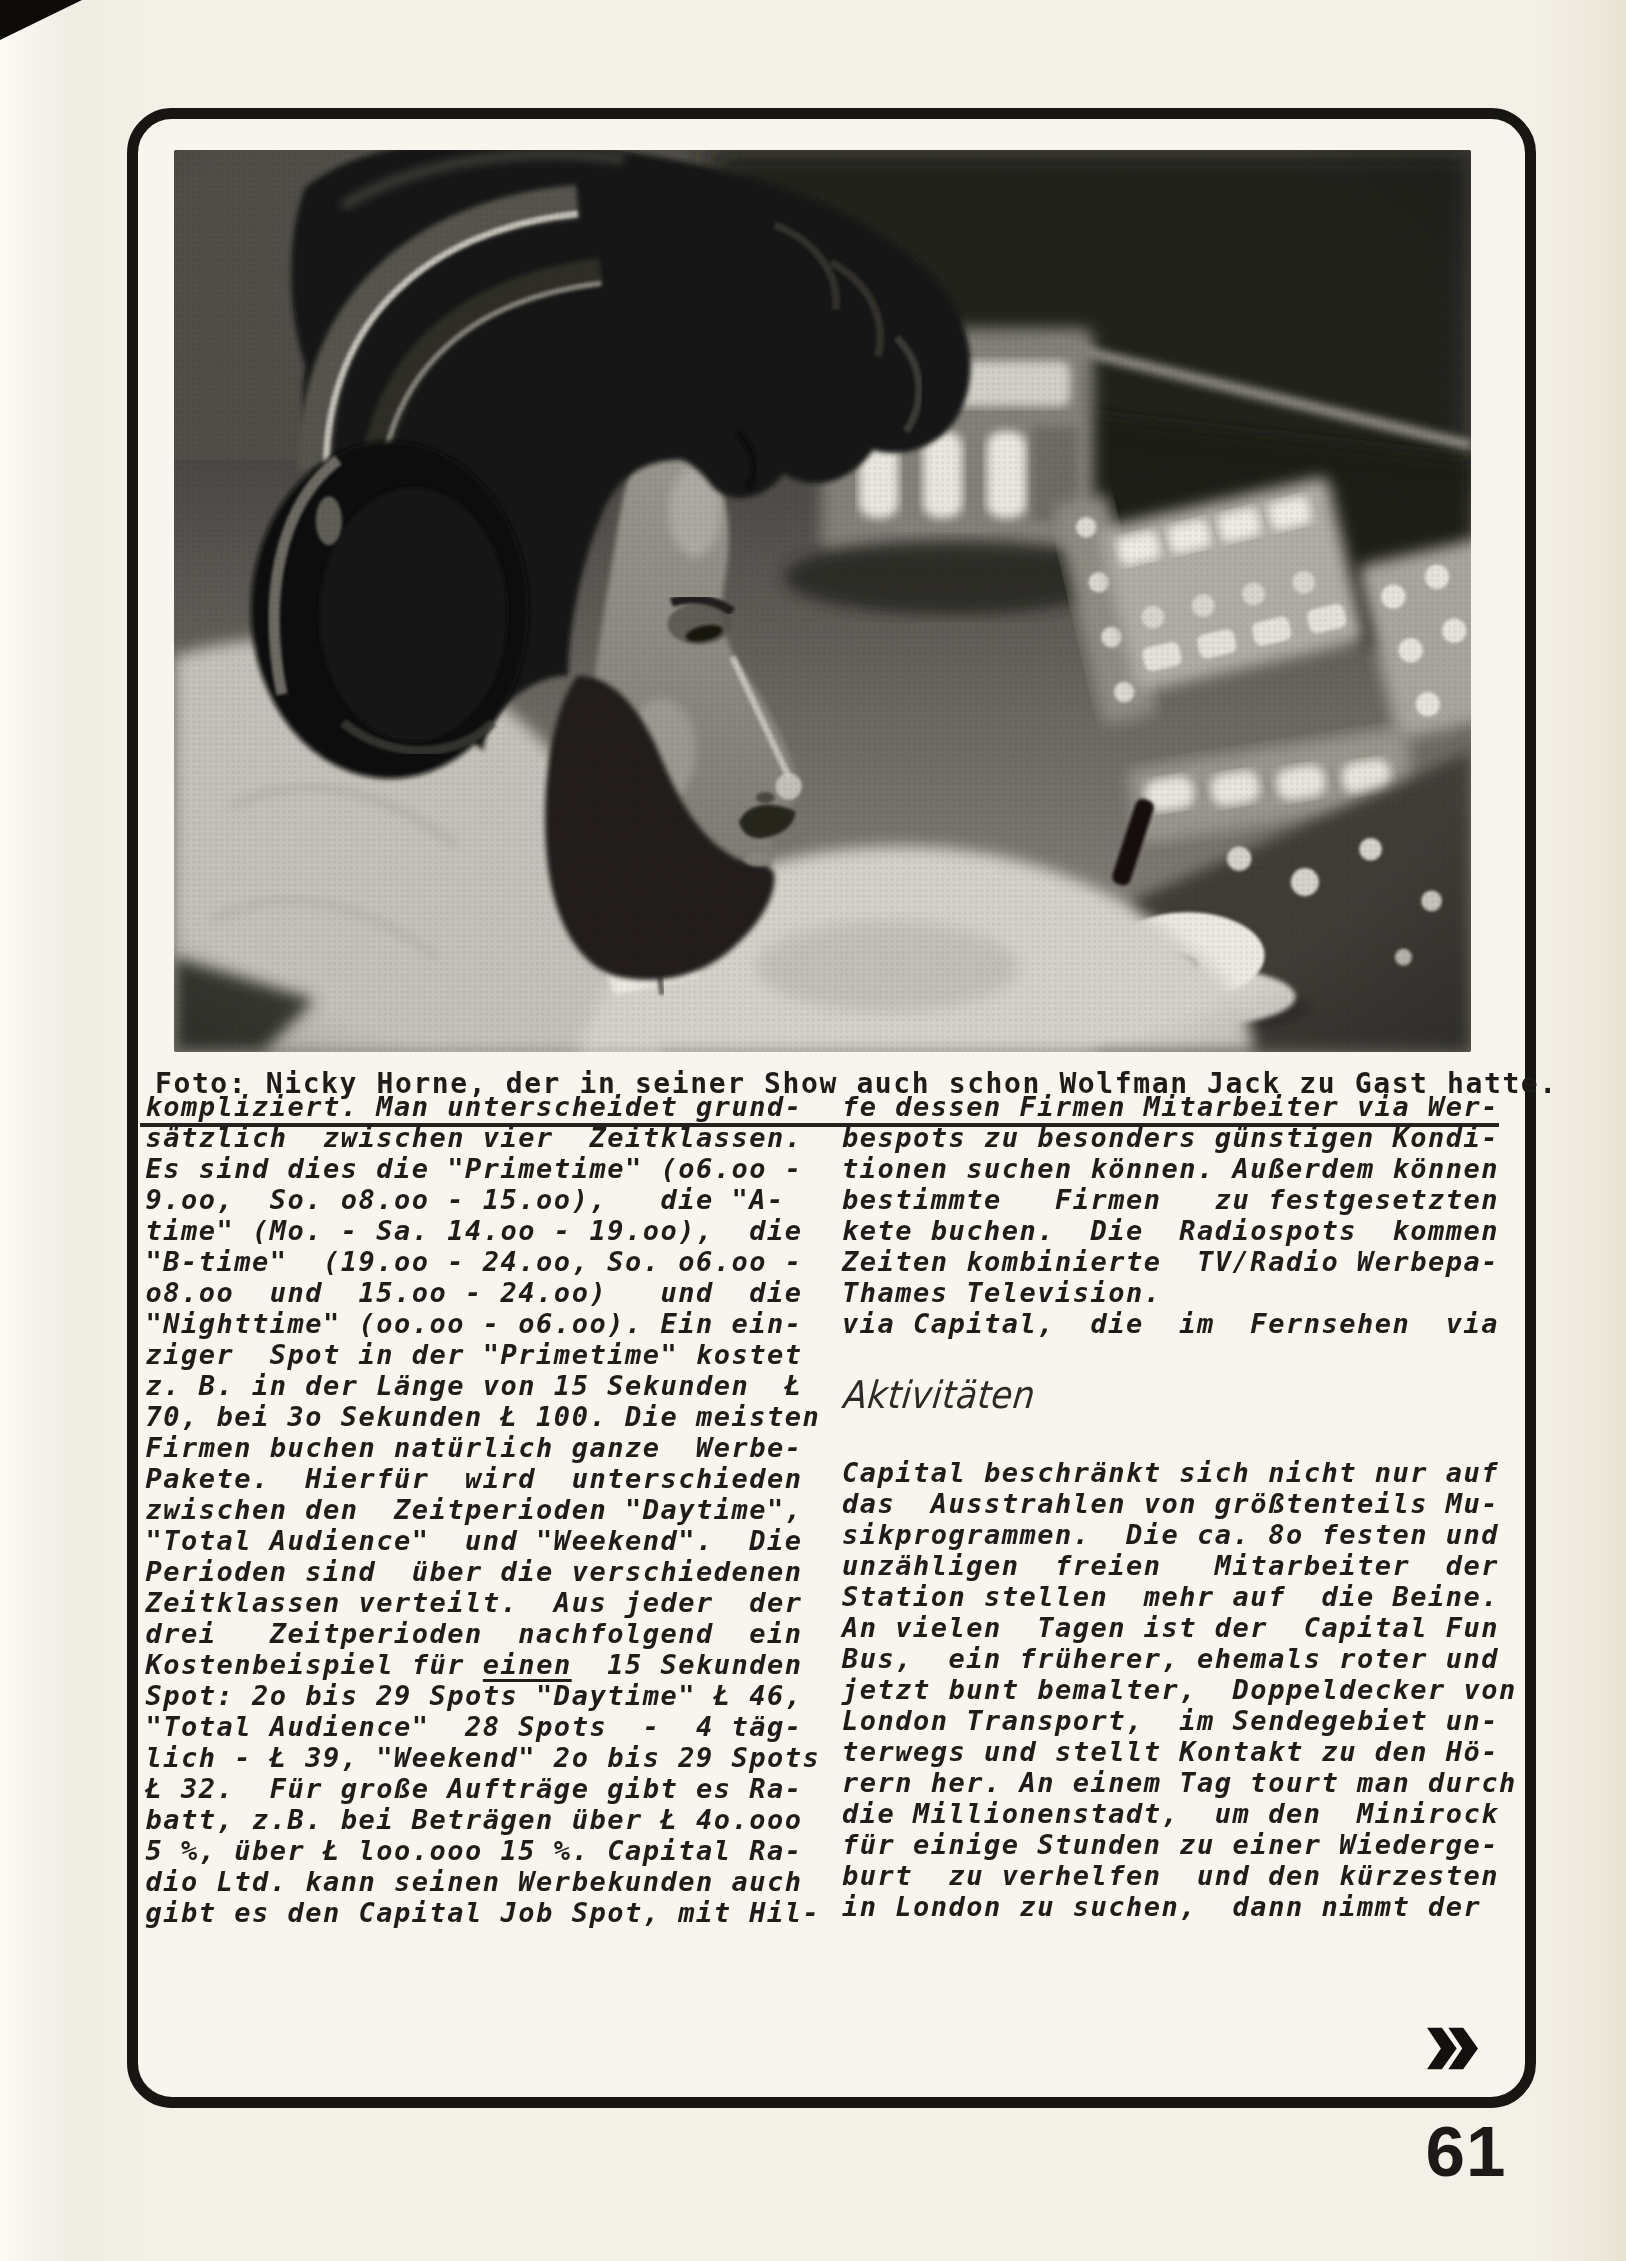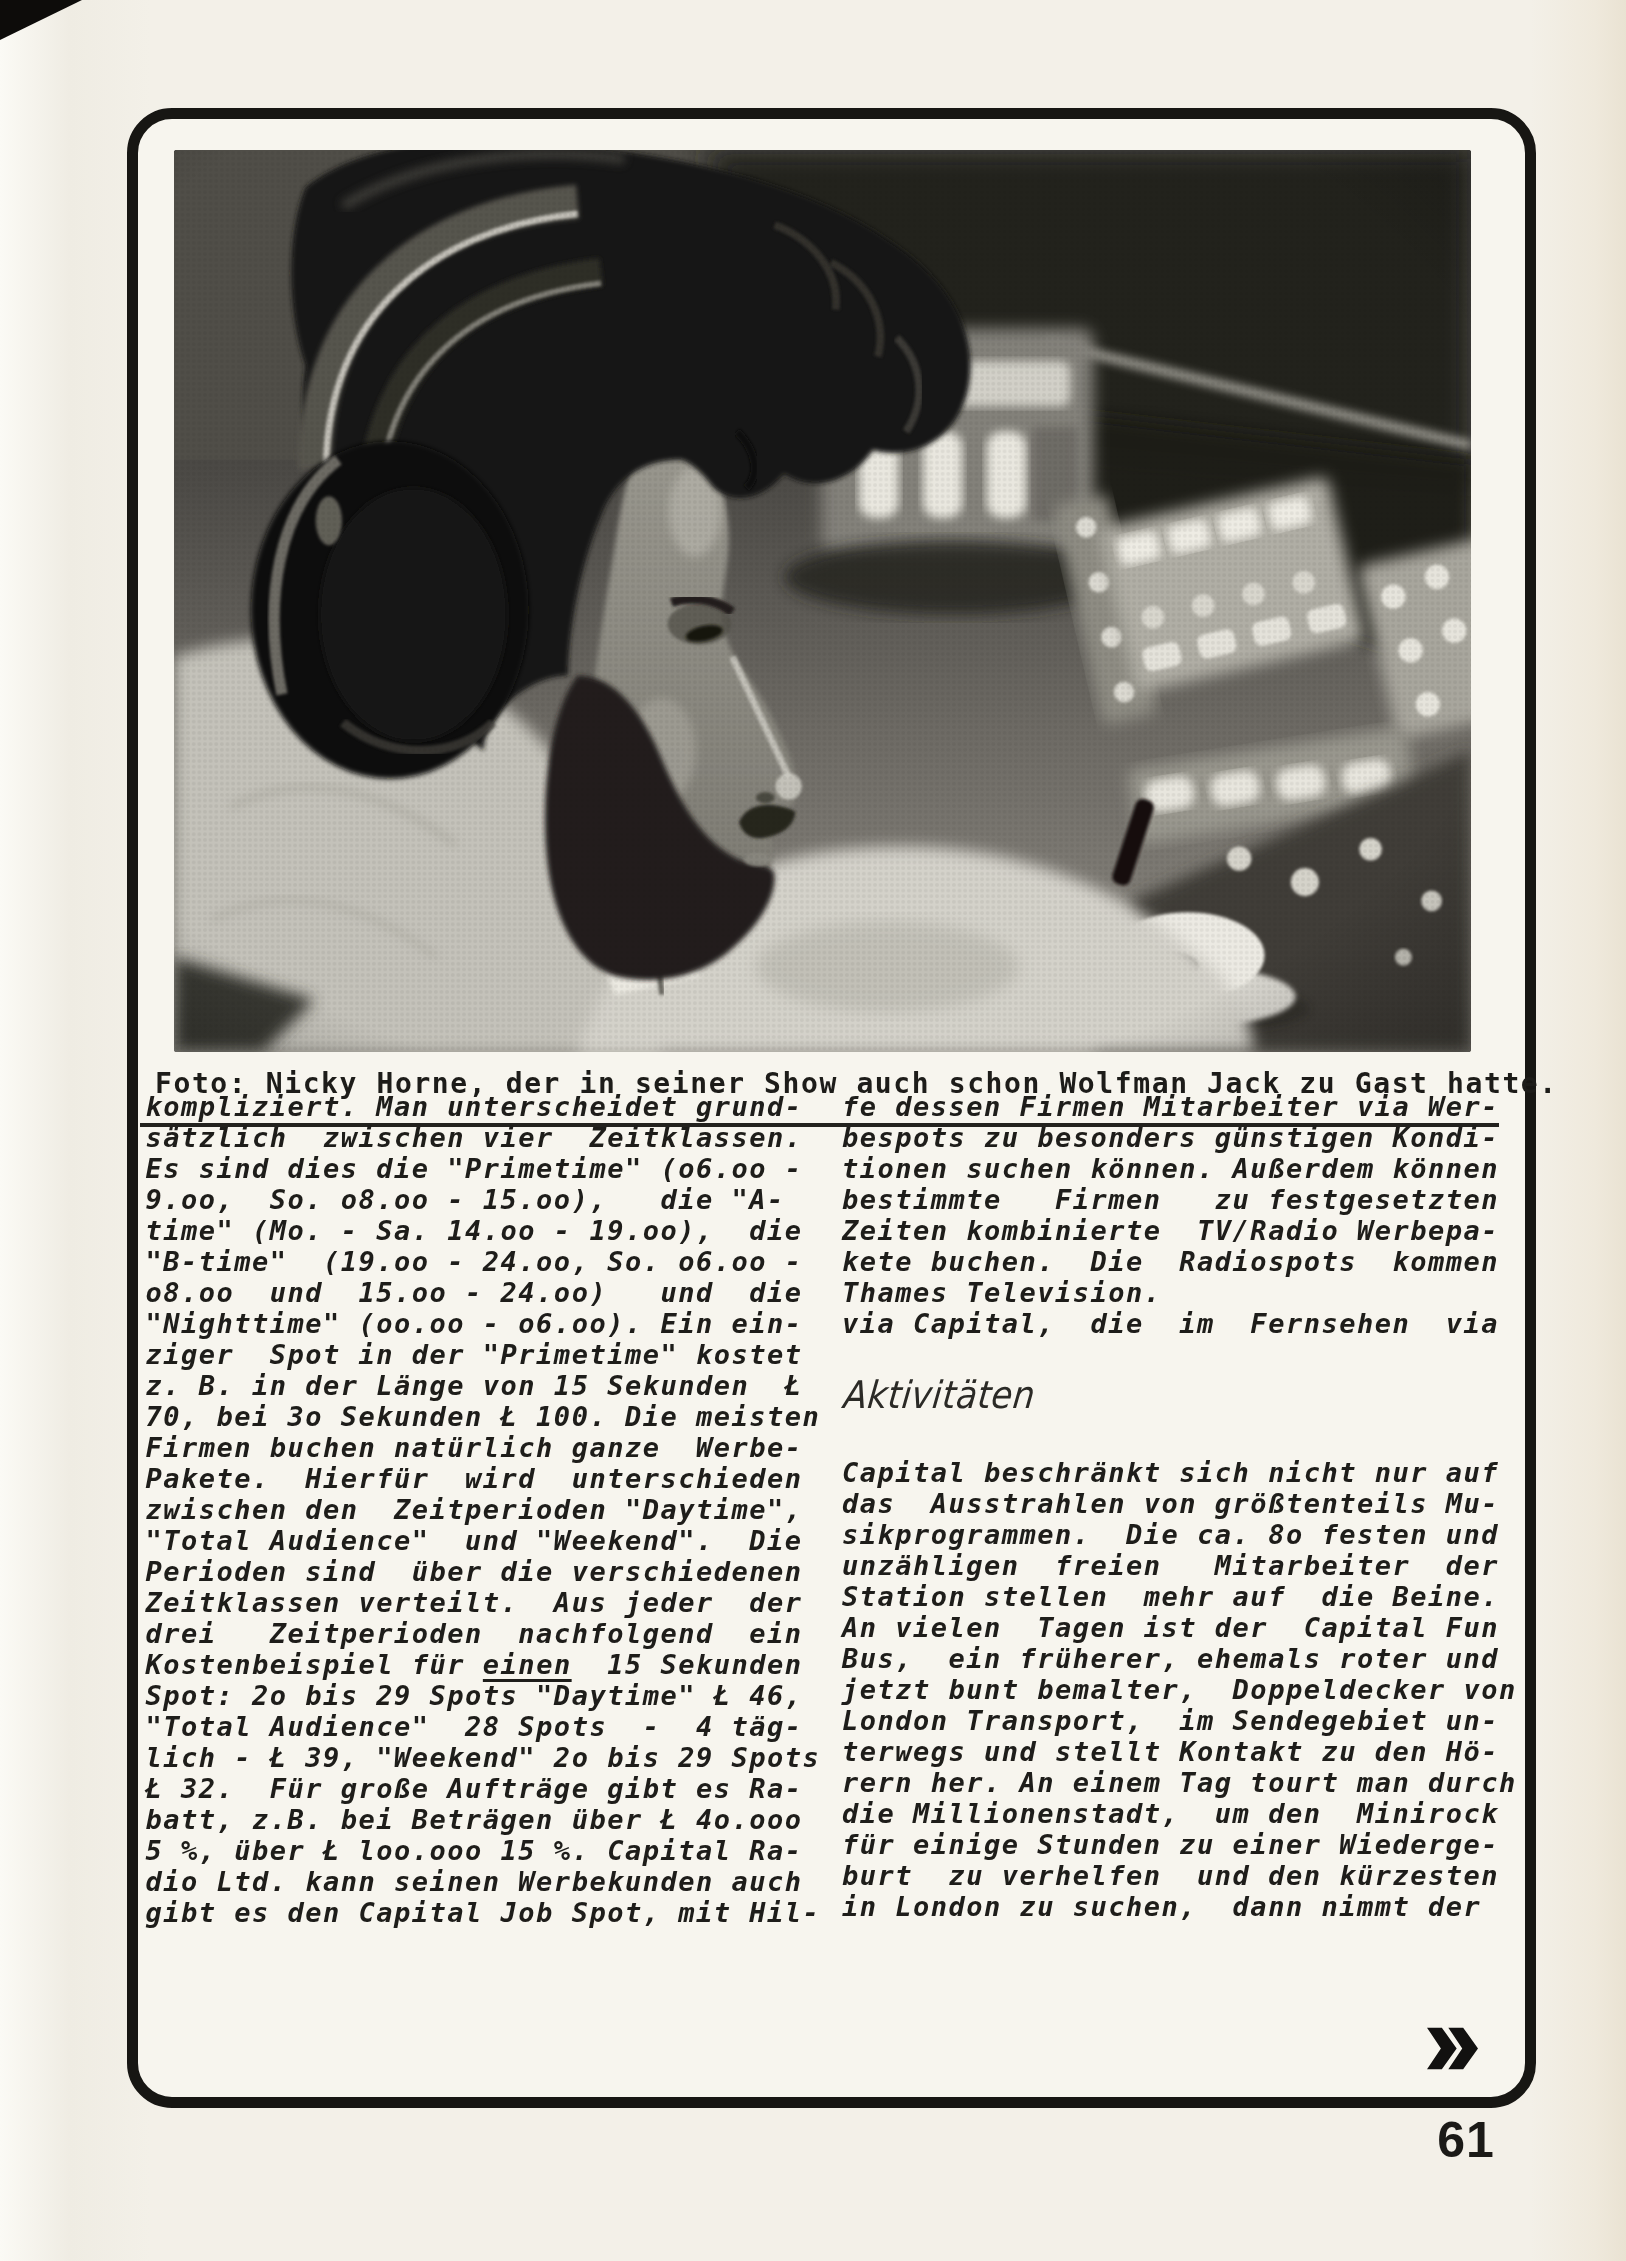--- a/index.html
+++ b/index.html
@@ -44,21 +44,21 @@
   .u{text-decoration:underline;text-decoration-thickness:3.3px;text-underline-offset:5.2px;}
   .heading{
     margin:30px 0 35px 1.9px;font-family:"DejaVu Sans","Liberation Sans",sans-serif;
     font-weight:400;font-size:38px;line-height:53px;color:#2b2a26;
     transform:skewX(-6deg) scaleX(.9);transform-origin:left center;letter-spacing:0.5px;
   }
   .chevron{position:absolute;left:1289px;top:1908px;width:51px;height:43px;}
   .pagenum{
     position:absolute;left:1424px;top:2111px;width:84px;text-align:center;
     font-family:"Liberation Sans","DejaVu Sans",sans-serif;font-weight:bold;
-    font-size:50px;color:#1b1a17;letter-spacing:0.9px;
+    font-size:71px;color:#1b1a17;letter-spacing:0.9px;
   }
 </style>
 </head>
 <body>
 
 <div class="wedge"></div>
 
 <div class="frame">
 
   <div class="photo">
@@ -254,22 +254,22 @@
       <div class="tl">dio Ltd. kann seinen Werbekunden auch</div>
       <div class="tl">gibt es den Capital Job Spot, mit Hil-</div>
     </div>
 
   <div class="col col-right">
     <div>
         <div class="tl">fe dessen Firmen Mitarbeiter via Wer-</div>
         <div class="tl">bespots zu besonders günstigen Kondi-</div>
         <div class="tl">tionen suchen können. Außerdem können</div>
         <div class="tl">bestimmte   Firmen   zu festgesetzten</div>
+        <div class="tl">kete buchen.  Die  Radiospots  kommen</div>
         <div class="tl">Zeiten kombinierte  TV/Radio Werbepa-</div>
-        <div class="tl">kete buchen.  Die  Radiospots  kommen</div>
         <div class="tl">Thames Television.</div>
         <div class="tl">via Capital,  die  im  Fernsehen  via</div>
       </div>
     <div class="heading">Aktivitäten</div>
     <div>
         <div class="tl">Capital beschränkt sich nicht nur auf</div>
         <div class="tl">das  Ausstrahlen von größtenteils Mu-</div>
         <div class="tl">sikprogrammen.  Die ca. 8o festen und</div>
         <div class="tl">unzähligen  freien   Mitarbeiter  der</div>
         <div class="tl">Station stellen  mehr auf  die Beine.</div>

